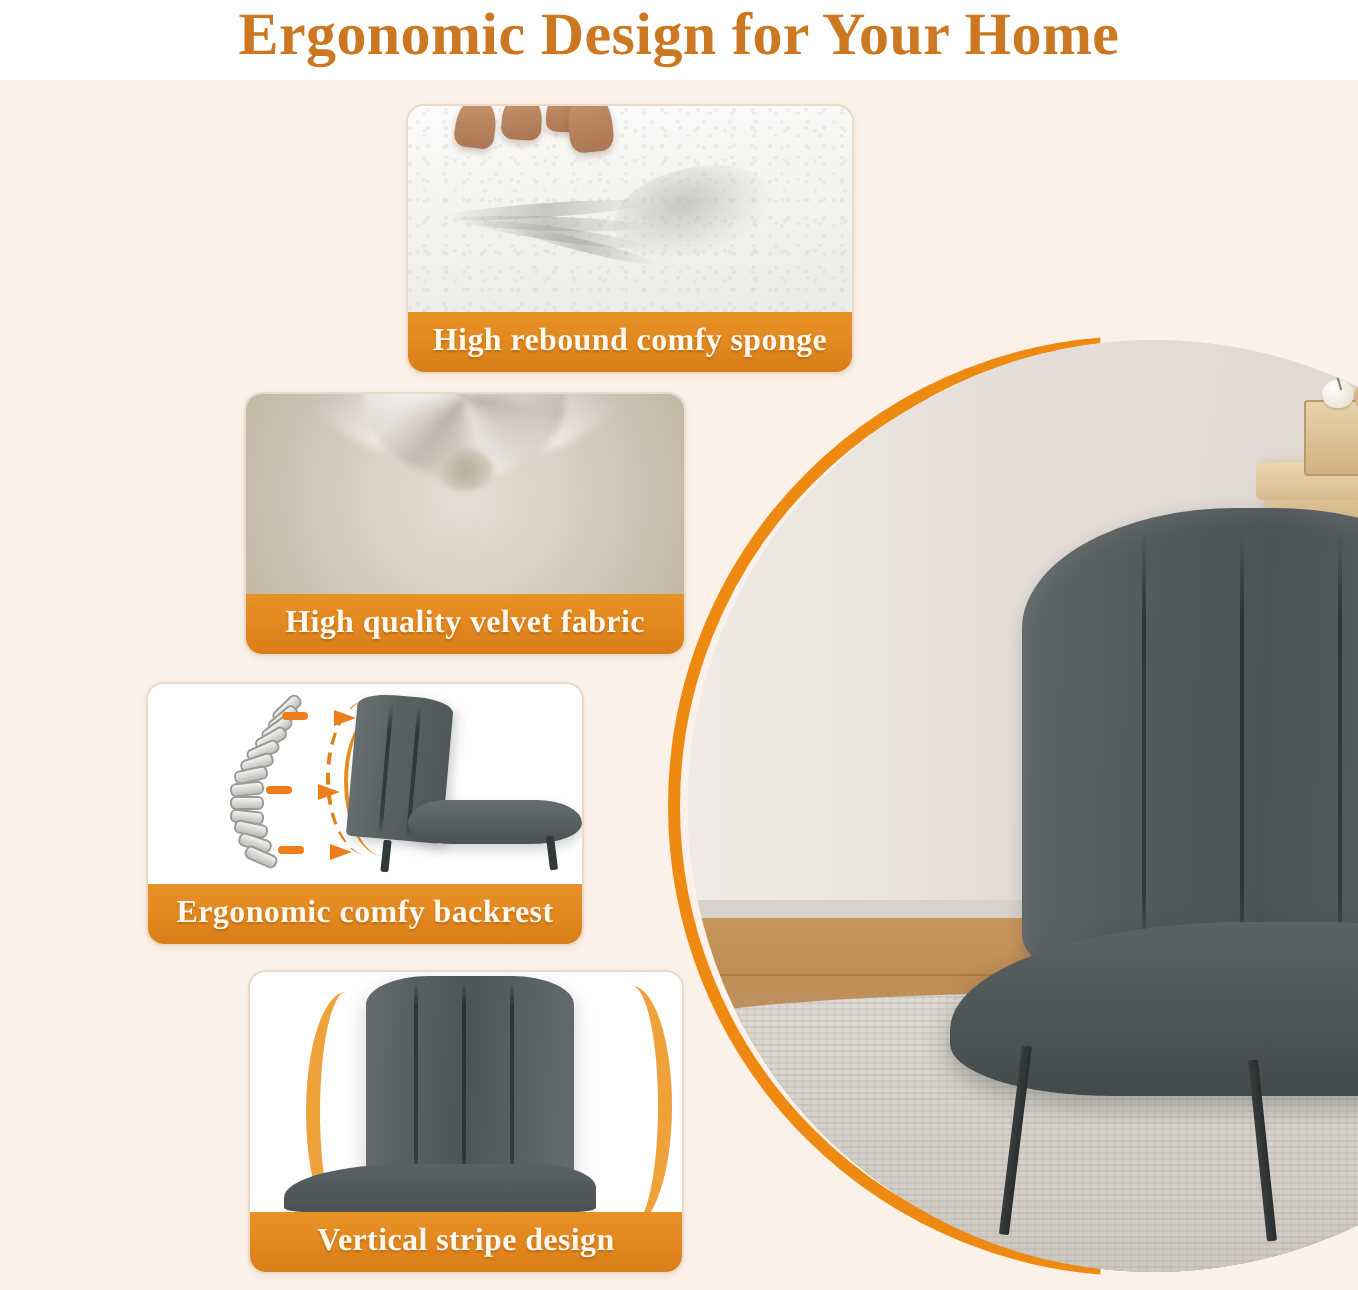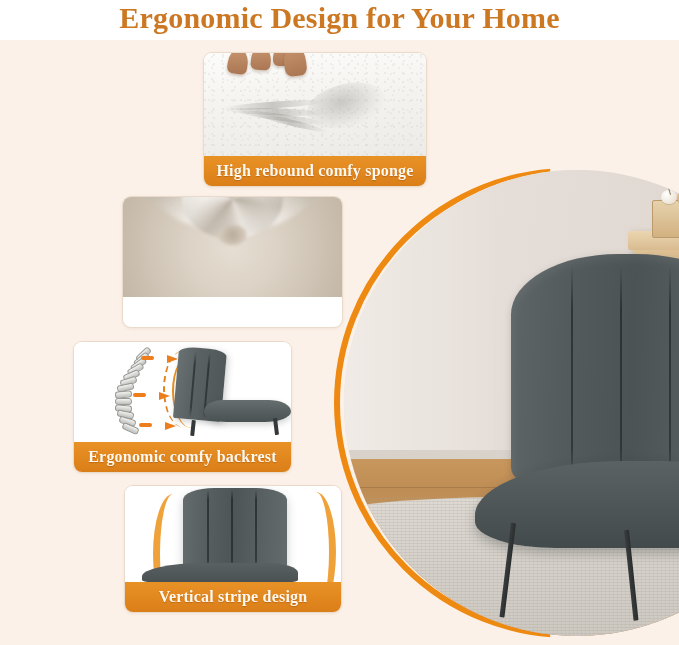--- a/index.html
+++ b/index.html
@@ -159,21 +159,21 @@
     font-size:16px; font-weight:bold;
     display:flex; align-items:center; justify-content:center;
     letter-spacing:.2px;
     text-shadow:0 1px 1px rgba(120,60,10,.35);
     white-space:nowrap;
   }
 
   #panel1{ left:203px; top:52px; width:224px; height:135px; }
   #panel2{ left:122px; top:196px; width:221px; height:132px; }
   #panel3{ left:73px; top:341px; width:219px; height:132px; }
-  #panel4{ left:124px; top:485px; width:218px; height:128px; }
+  #panel4{ left:124px; top:485px; width:218px; height:152px; }
 
   
   .foam{
     position:absolute; inset:0;
     background:linear-gradient(175deg,#FCFCFA 0%,#F4F3F0 45%,#EDEBE7 100%);
   }
   .foam-tex{
     position:absolute; inset:0; opacity:.5;
     background:radial-gradient(circle at 12% 22%, rgba(200,198,192,.5) 0 1px, transparent 1px),
                radial-gradient(circle at 38% 61%, rgba(200,198,192,.45) 0 1px, transparent 1px),
@@ -370,20 +370,21 @@
   <div class="panel-label">High rebound comfy sponge</div>
 </div>
 
 <div class="panel" id="panel2">
   <div class="panel-img">
     <div class="velvet"></div>
     <div class="swirl"></div>
     <div class="swirl2"></div>
     <div class="swirl-core"></div>
   </div>
+  <div class="panel-label">High quality velvet fabric</div>
 </div>
 
 <div class="panel" id="panel3">
   <div class="panel-img">
     <div class="p3bg"></div>
 
     <div class="spine">
       <div class="vert" style="left:62%; top:1%;  transform:rotate(-44deg);"></div>
       <div class="vert" style="left:58%; top:7%;  transform:rotate(-40deg);"></div>
       <div class="vert" style="left:53%; top:13%; transform:rotate(-36deg);"></div>

